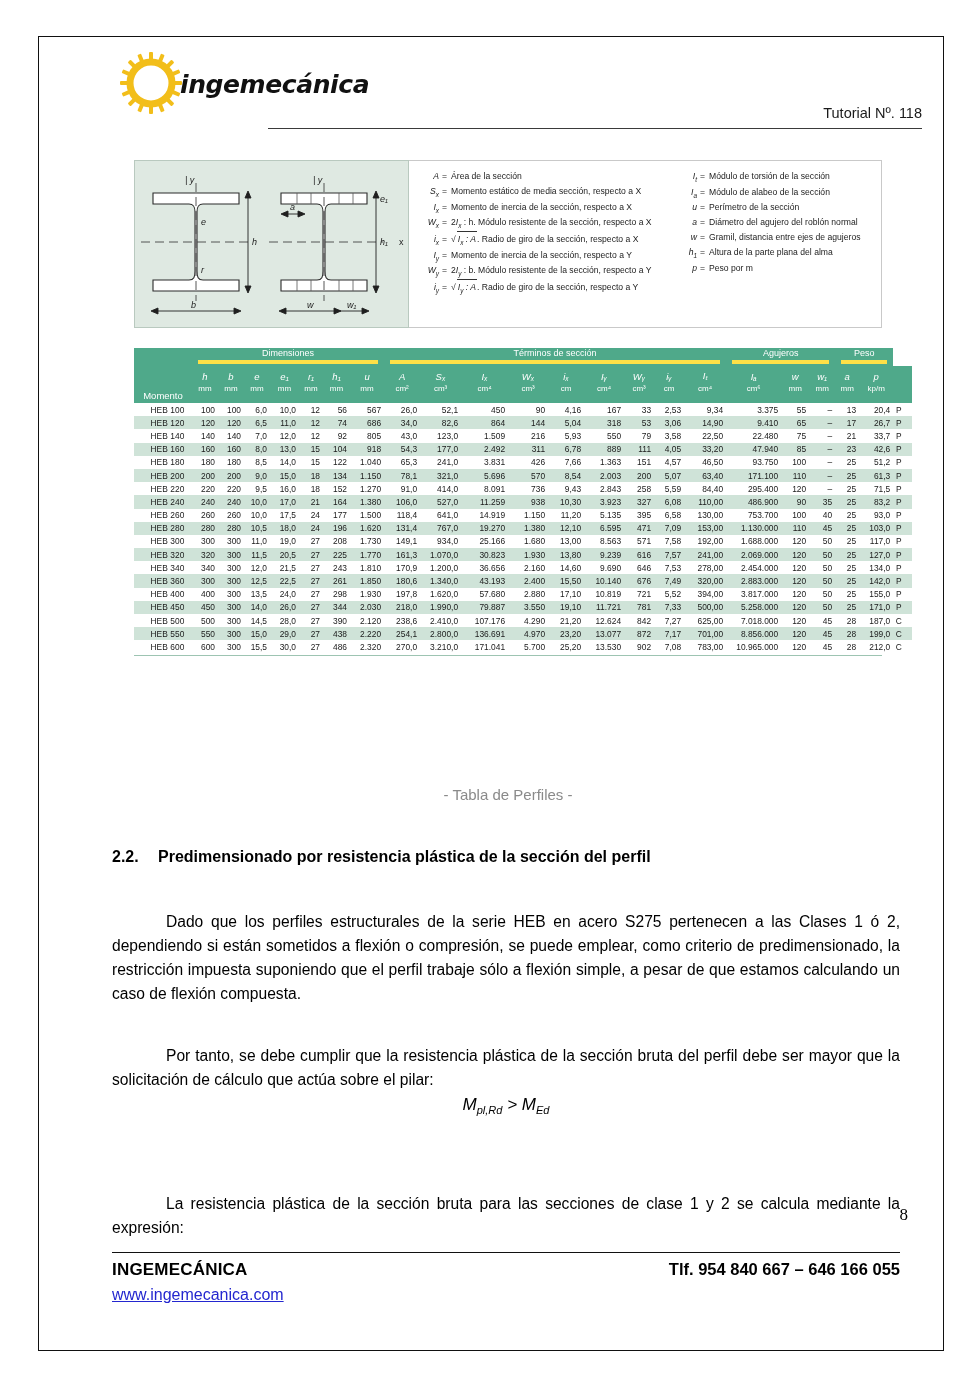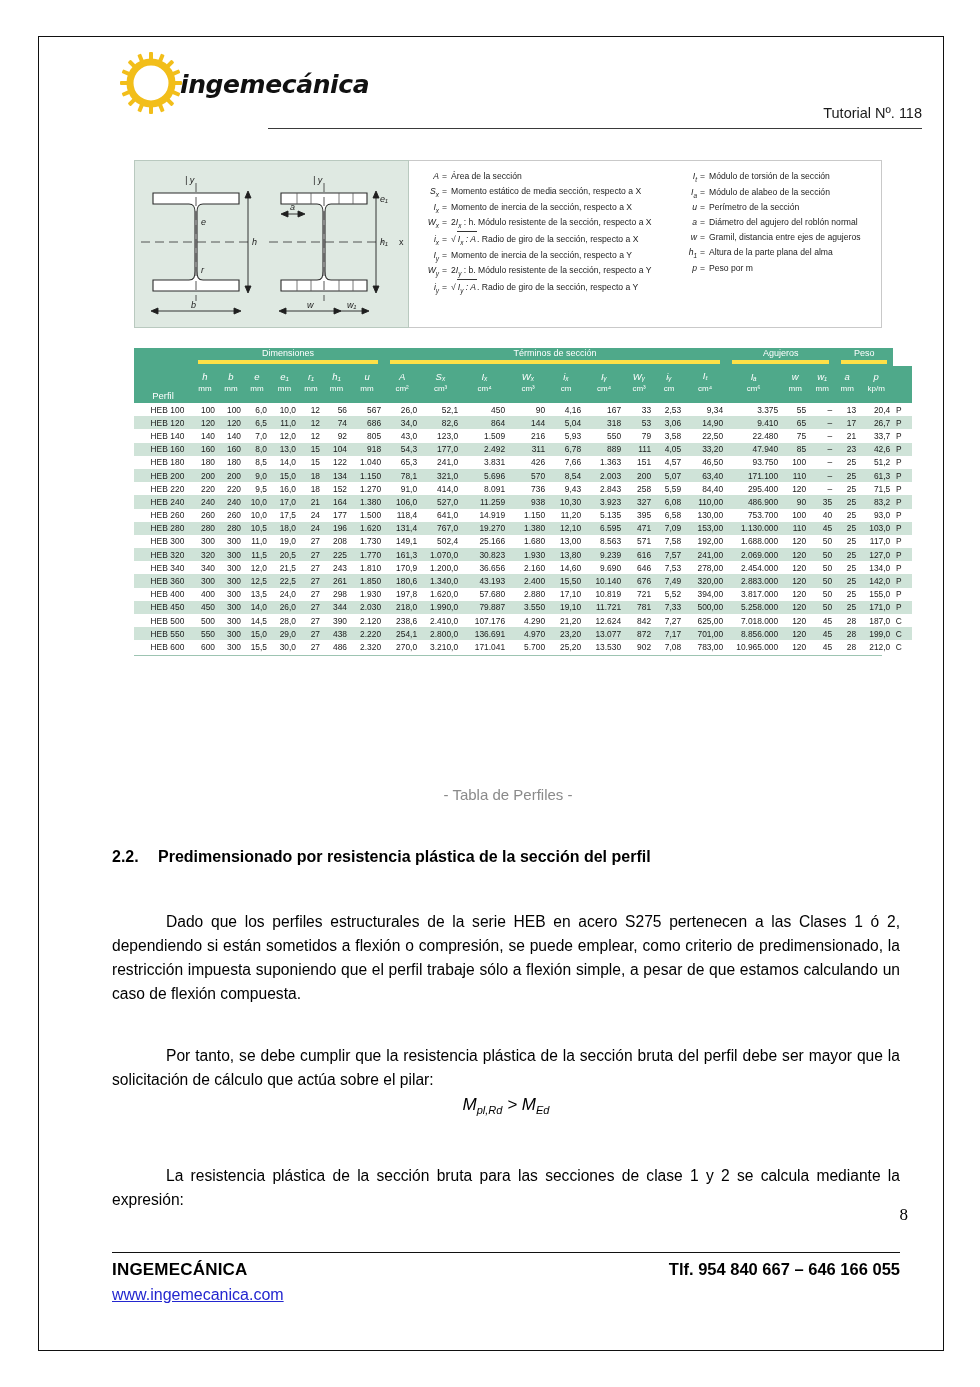--- a/index.html
+++ b/index.html
@@ -232,21 +232,21 @@
     width: 788px;
     font-size: 15.6px;
     line-height: 1.54;
     color: #000;
     text-align: justify;
     text-justify: inter-word;
   }
   .para .indent { display: inline-block; width: 54px; }
   .p1 { top: 894px; }
   .p2 { top: 1028px; }
-  .p3 { top: 1148px; }
+  .p3 { top: 1176px; }
 
   .formula {
     position: absolute;
     left: 112px;
     top: 1095px;
     width: 788px;
     text-align: center;
     font-size: 17px;
     font-style: italic;
     color: #000;
@@ -515,21 +515,21 @@
         <col style="width:42px">
           <col style="width:55px">
           <col style="width:28px">
           <col style="width:26px">
         <col style="width:24px">
           <col style="width:34px">
           <col style="width:19px">
       </colgroup>
       <thead>
         <tr>
-          <th class="hdr-group nogrp" rowspan="3"><span class="hdr-perfil">Perfil</span></th>
+          <th class="hdr-group nogrp" rowspan="3"><span class="hdr-perfil">Momento</span></th>
           <th class="hdr-group" colspan="7">
               <span class="grp-inner">Dimensiones</span>
             </th>
           <th class="hdr-group" colspan="9">
               <span class="grp-inner">Términos de sección</span>
             </th>
           <th class="hdr-group" colspan="3">
               <span class="grp-inner">Agujeros</span>
             </th>
           <th class="hdr-group" colspan="2">
@@ -839,21 +839,21 @@
           <tr>
             <td class="c-perfil">HEB 300</td>
             <td>300</td>
             <td>300</td>
             <td>11,0</td>
             <td>19,0</td>
             <td>27</td>
             <td>208</td>
             <td>1.730</td>
             <td>149,1</td>
-            <td>502,4</td>
+            <td>934,0</td>
             <td>25.166</td>
             <td>1.680</td>
             <td>13,00</td>
             <td>8.563</td>
             <td>571</td>
             <td>7,58</td>
             <td>192,00</td>
             <td>1.688.000</td>
             <td>120</td>
             <td>50</td>

